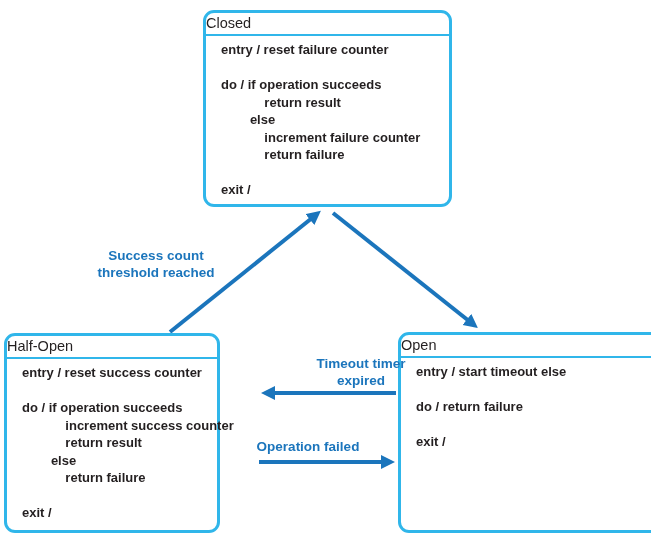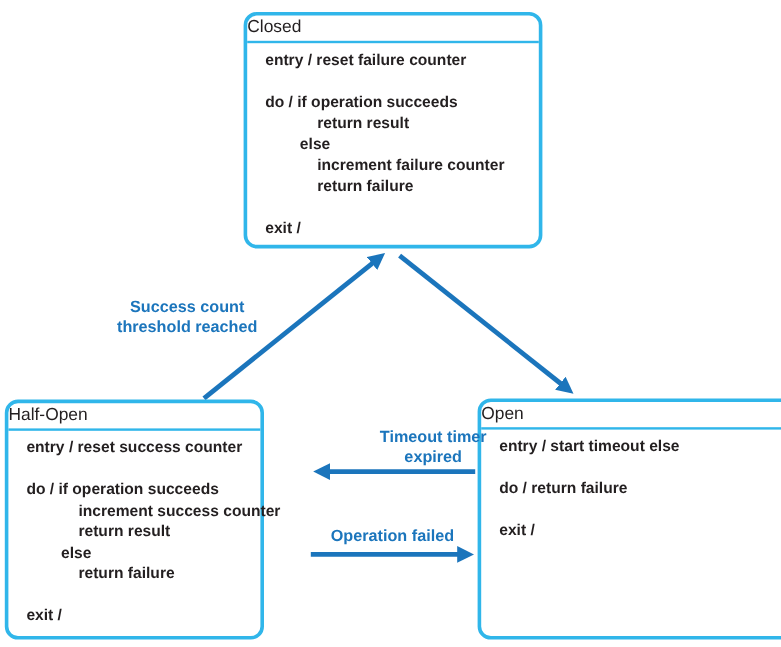--- a/index.html
+++ b/index.html
@@ -34,21 +34,21 @@
     position:absolute;transform:translateX(-50%);
     color:var(--transition-label);font-weight:bold;font-size:13.5px;
     line-height:17px;text-align:center;white-space:pre-line;
   }
   .box-closed{left:203px;top:10px;width:249px;height:197px;}
   .box-half-open{left:4px;top:333px;width:216px;height:200px;}
   .box-open{left:398px;top:332px;width:272px;height:201px;}
   .label-success{left:156px;top:247px;}
   .label-failure{left:470px;top:246px;}
   .label-timeout{left:329px;top:355px;margin-left:32px;}
-  .label-operation{left:327px;top:438px;text-align:right;}
+  .label-operation{left:308px;top:438px;text-align:right;}
 </style>
 </head>
 <body>
 
 <div class="canvas">
 
   <svg class="arrows" viewBox="0 0 651 539" xmlns="http://www.w3.org/2000/svg">
     <defs>
       <marker id="ah" markerUnits="userSpaceOnUse" markerWidth="18" markerHeight="16" refX="9" refY="7" orient="auto">
         <path class="arrow-head" d="M0,0 L14,7 L0,14 Z"></path>

